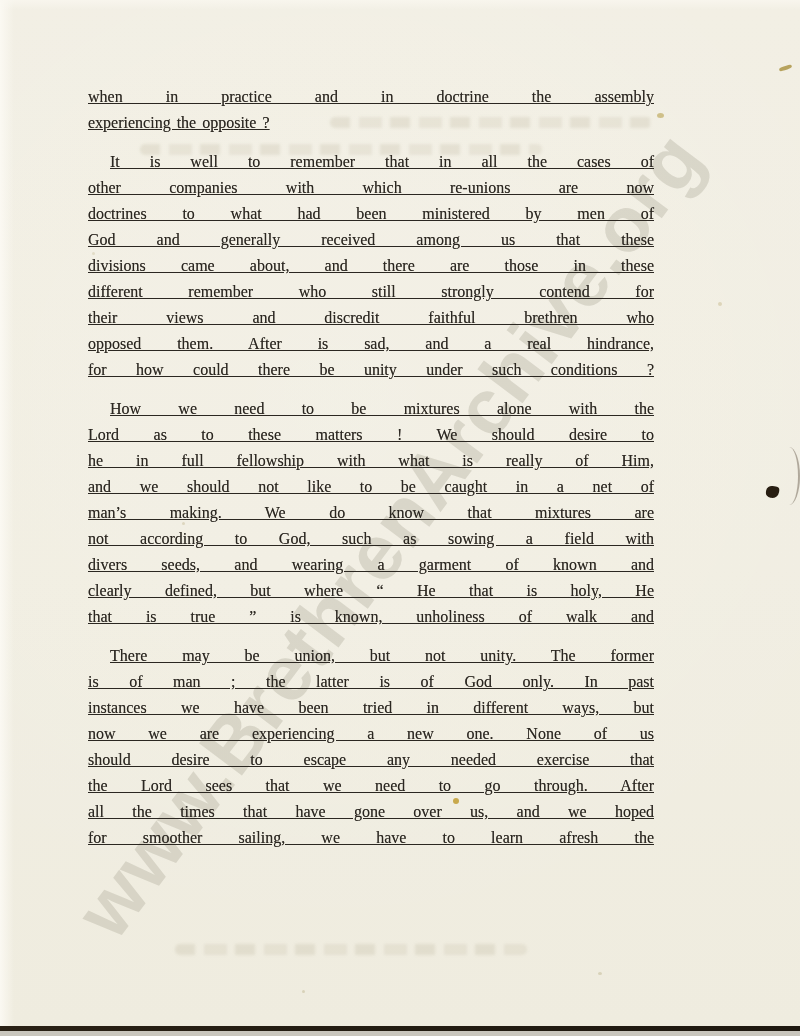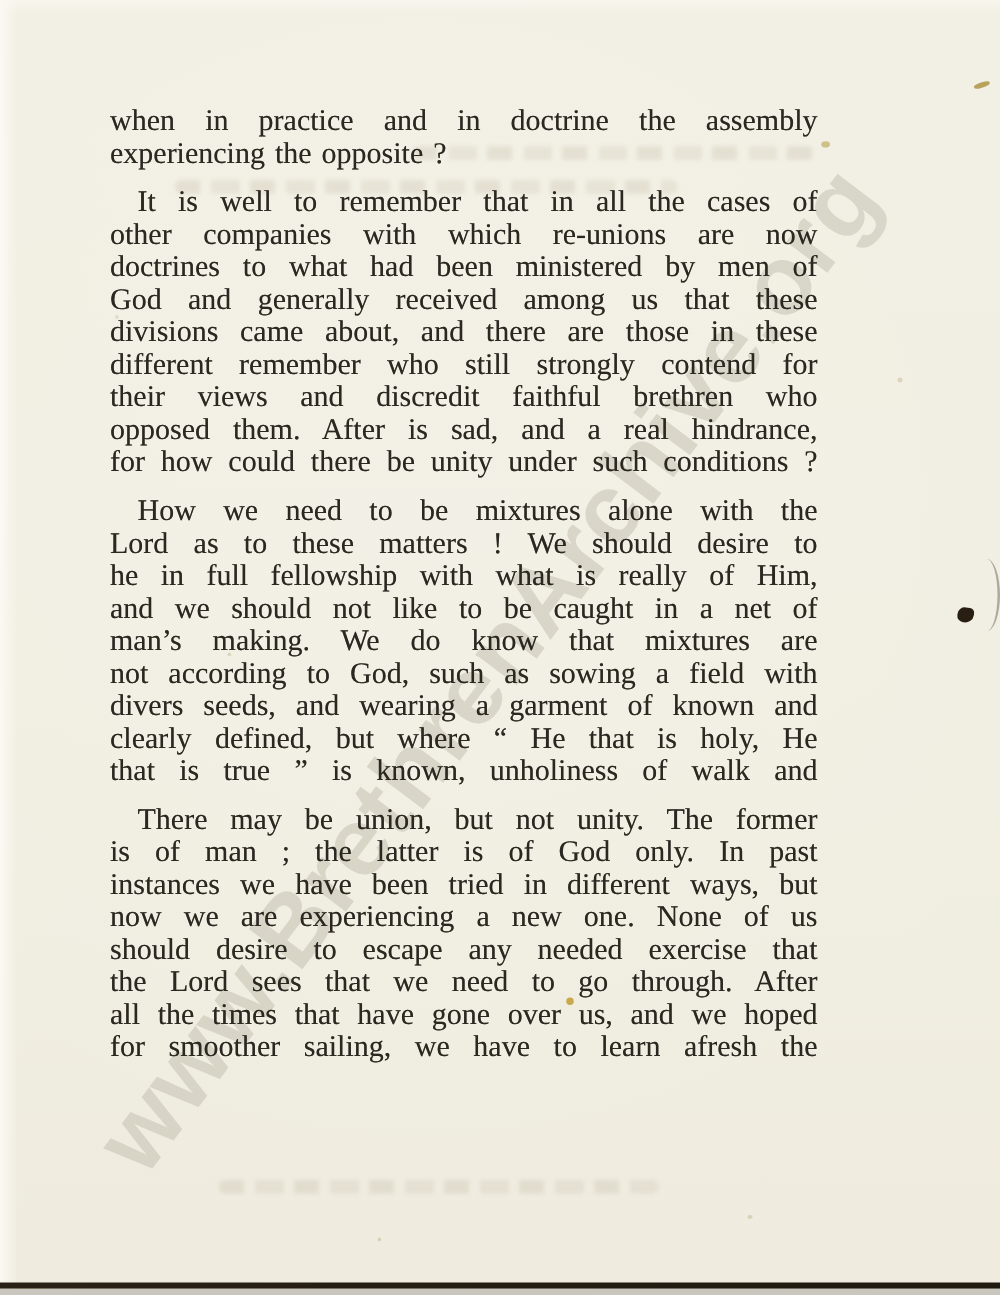--- a/index.html
+++ b/index.html
@@ -47,24 +47,25 @@
     white-space: nowrap;
     color: rgba(148, 142, 124, 0.26);
     user-select: none;
   }
   
   .text-block {
     position: absolute;
     left: 88px; top: 84px;
     width: 566px;
     color: #2b2721;
-    font-size: 24px;
+    font-size: 16px;
     line-height: 26px;
     word-spacing: 2px;
     text-shadow: 0 0 0.4px rgba(43, 39, 33, 0.55);
+    text-decoration: underline;
   }
   .para + .para { margin-top: 13px; }
   .line {
     text-align: justify;
     text-align-last: justify;
     white-space: normal;
   }
   .line.last-left { text-align-last: left; }
   .para.indent .line.first { text-indent: 22px; }
   

